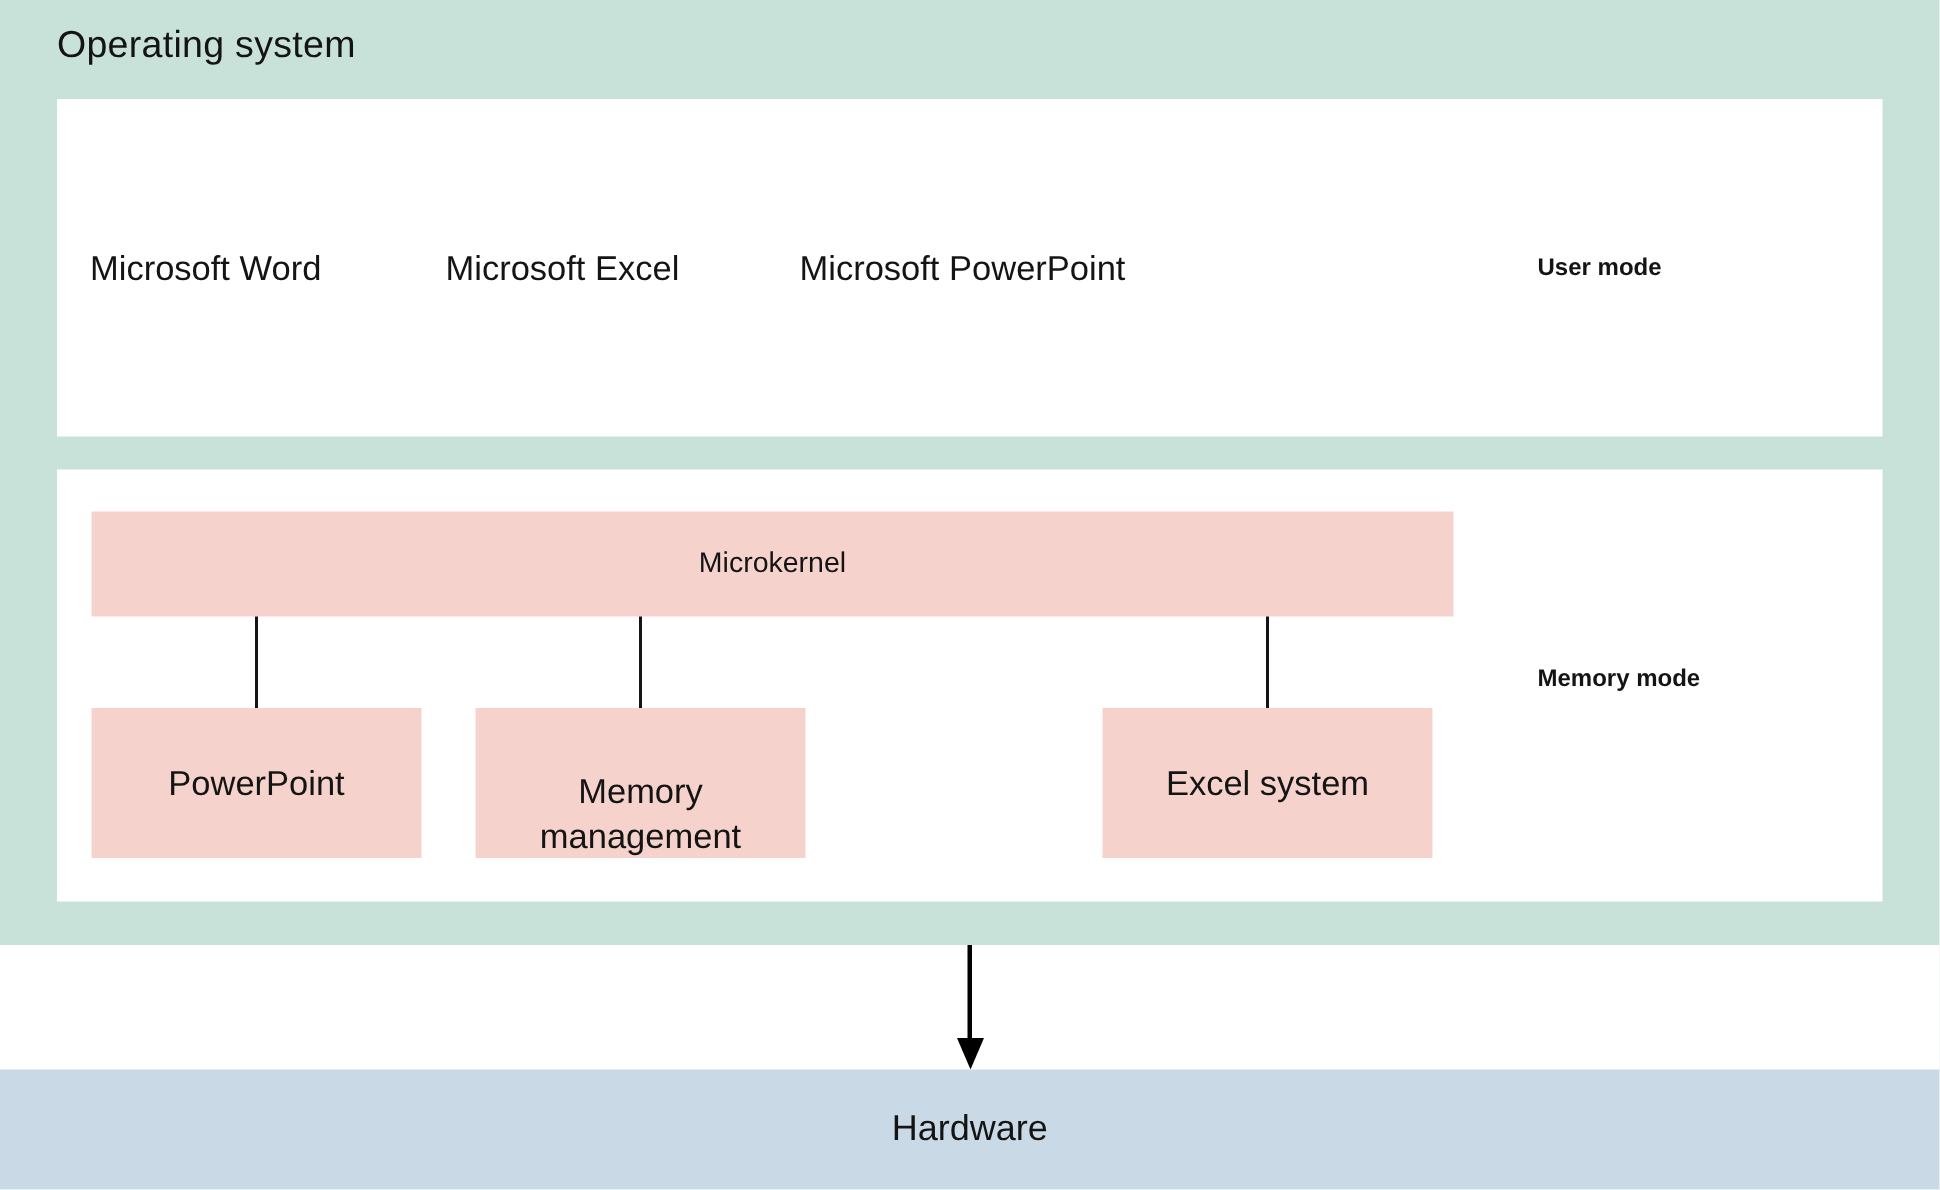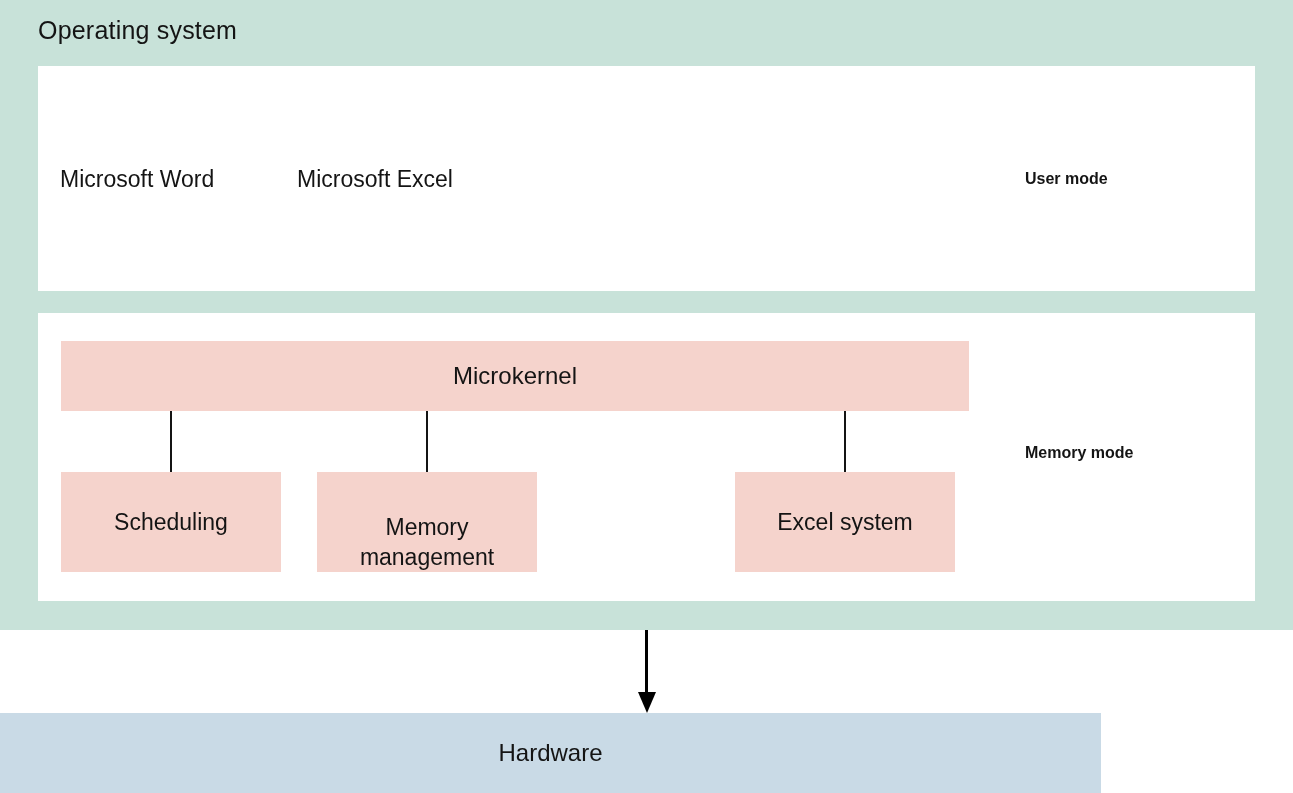--- a/index.html
+++ b/index.html
@@ -52,21 +52,21 @@
   }
   .user-mode-label   { top: 50%; transform: translateY(-50%); }
   .kernel-mode-label { top: 131px; }
 
   
   .microkernel {
     position: absolute; left: 23px; top: 28px;
     width: 908px; height: 70px;
     background: var(--pink);
     display: flex; align-items: center; justify-content: center;
-    font-size: 24px;
+    font-size: 19px;
   }
 
   
   .connector {
     position: absolute; top: 98px;
     width: 2px; height: 61px;
     background: var(--ink);
   }
   .connector-1 { left: 132px; }
   .connector-2 { left: 388px; }
@@ -95,50 +95,51 @@
     position: absolute; left: 638px; top: 692px;
     width: 0; height: 0;
     border-left: 9px solid transparent;
     border-right: 9px solid transparent;
     border-top: 21px solid #000;
   }
 
   
   .hardware-bar {
     position: absolute; left: 0; top: 713px;
-    width: 1101px; height: 80px;
+    width: 1293px; height: 80px;
     background: var(--blue);
     display: flex; align-items: center; justify-content: center;
     font-size: 24px;
   }
 </style>
 </head>
 <body>
 
 <div class="canvas">
 
   <div class="os-band">
     <div class="os-title">Operating system</div>
   </div>
 
   <div class="panel user-panel">
     <span class="app-label app-word">Microsoft Word</span>
     <span class="app-label app-excel">Microsoft Excel</span>
+    <span class="app-label app-ppt">Microsoft PowerPoint</span>
     <span class="mode-label user-mode-label">User mode</span>
   </div>
 
   <div class="panel kernel-panel">
     <div class="microkernel">Microkernel</div>
 
     <div class="connector connector-1"></div>
     <div class="connector connector-2"></div>
     <div class="connector connector-3"></div>
 
     <div class="component comp-sched">
-      <span class="component-inner">Scheduling</span>
+      <span class="component-inner">PowerPoint</span>
     </div>
     <div class="component comp-mem">
       <span class="component-inner">Memory management</span>
     </div>
     <div class="component comp-fs">
       <span class="component-inner">Excel system</span>
     </div>
 
     <span class="mode-label kernel-mode-label">Memory mode</span>
   </div>

